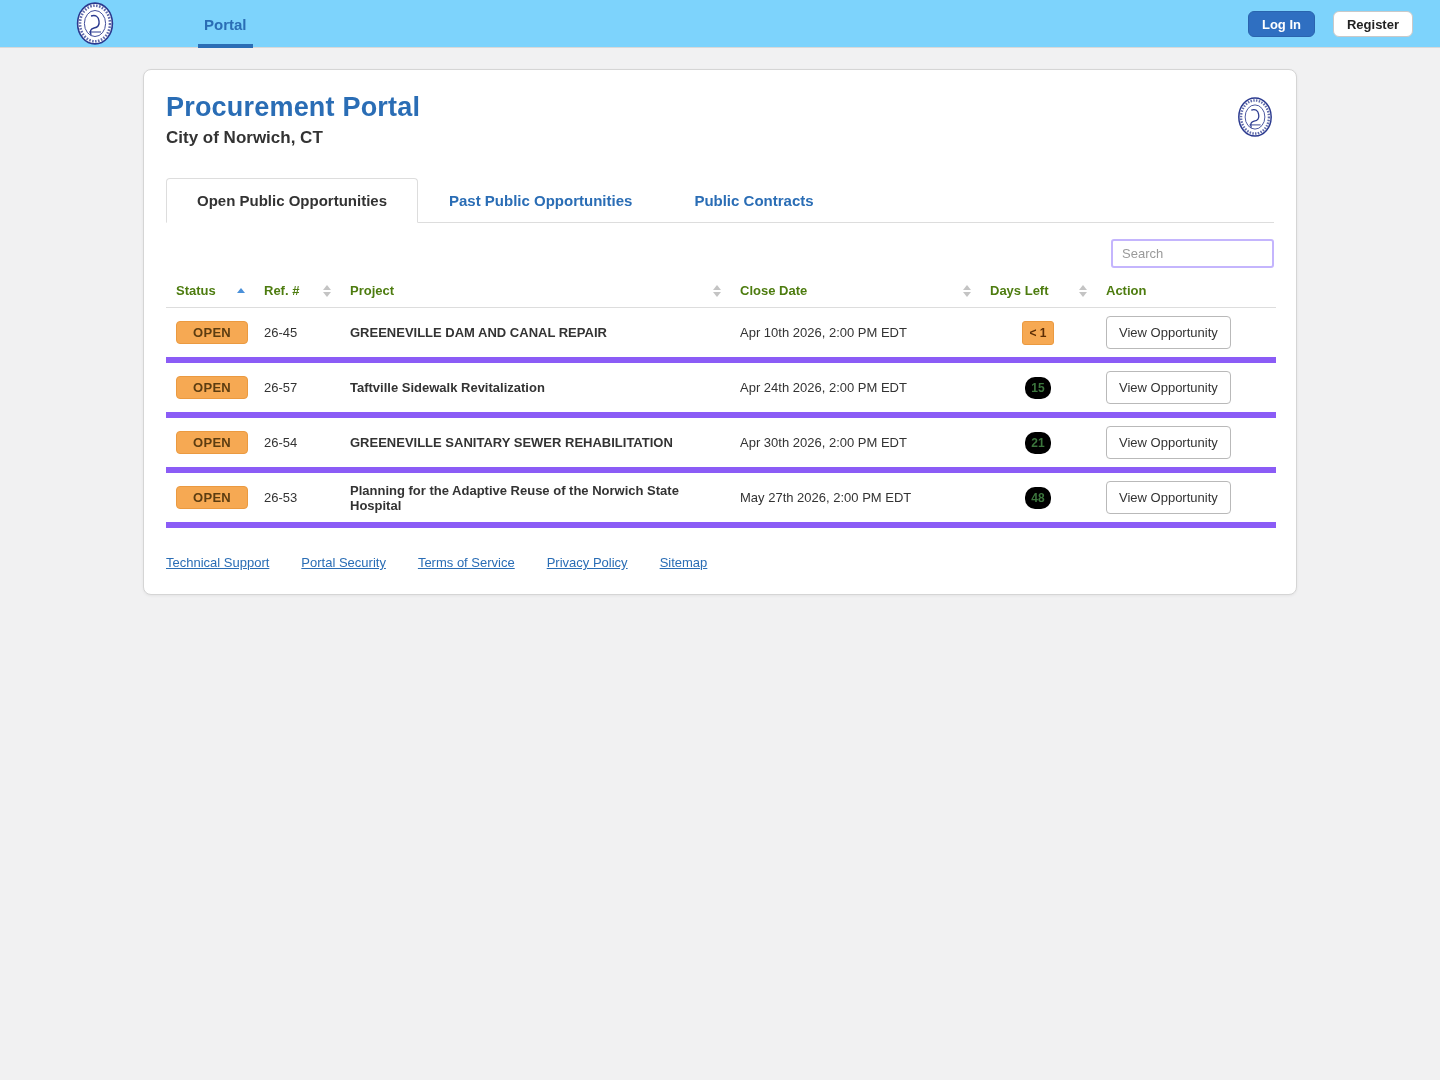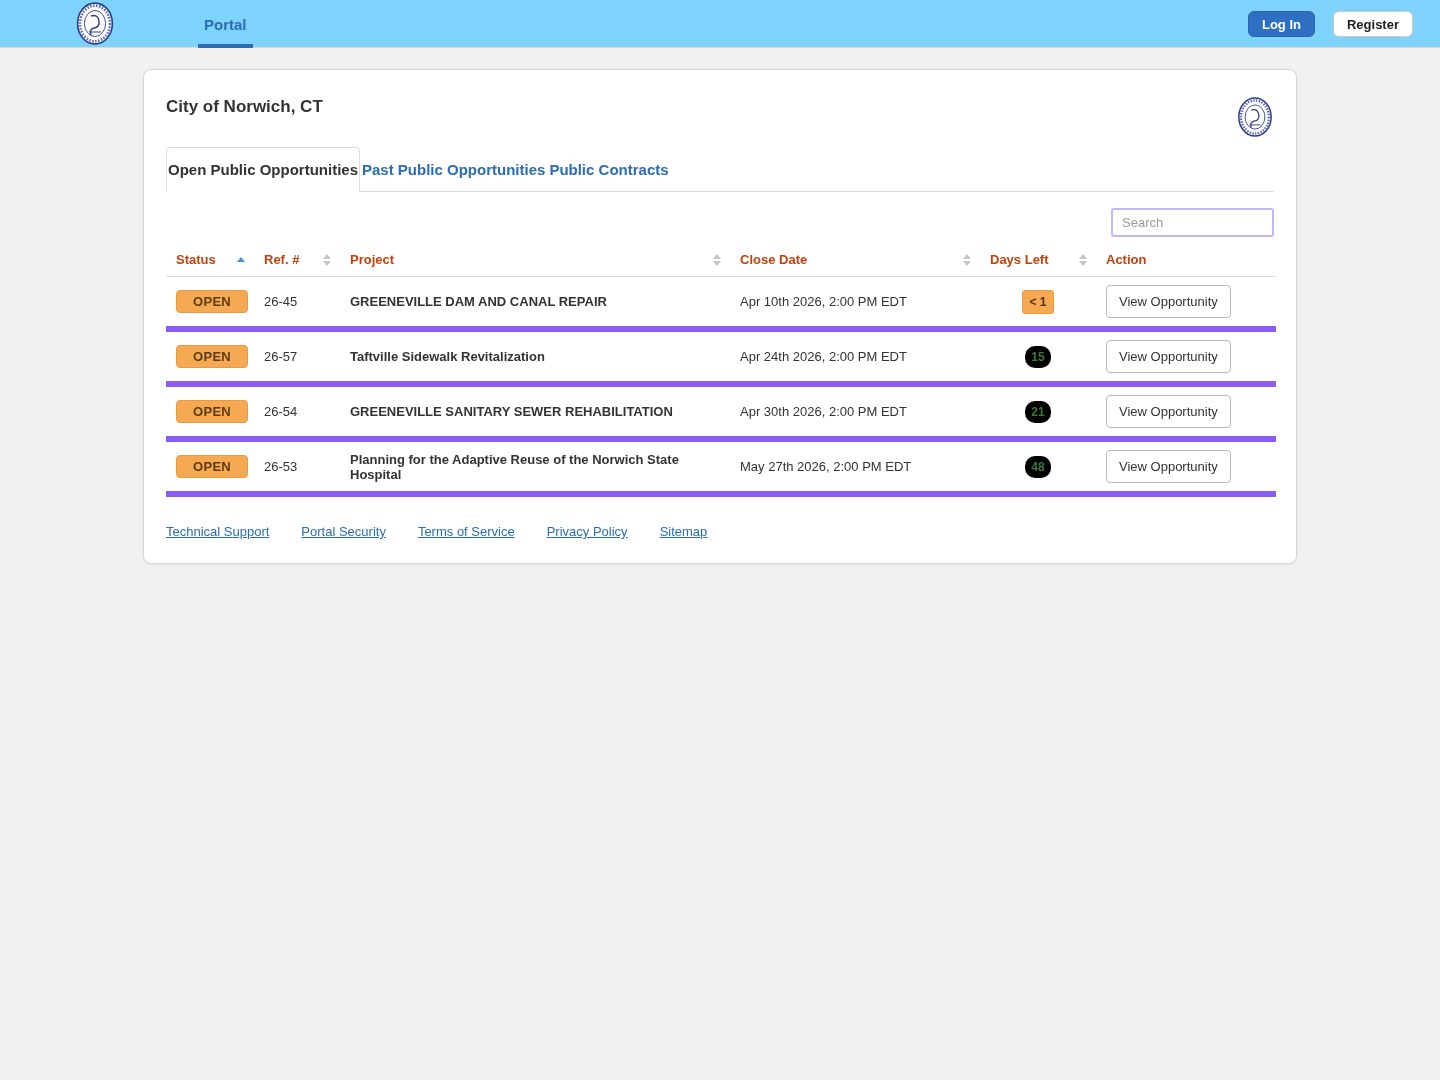--- a/index.html
+++ b/index.html
@@ -20,35 +20,35 @@
   
   .card { position:relative; width:1154px; margin:21px 143px 0; background:#fff;
           border:1px solid #d5d5d5; border-radius:8px; box-shadow:0 1px 3px rgba(0,0,0,.06);
           padding:22px 22px 24px; }
   .card-seal { position:absolute; top:27px; right:22px; }
   .page-title { color:#2a6db5; font-size:27px; font-weight:bold; letter-spacing:.2px; }
   .page-subtitle { color:#333; font-size:17px; font-weight:bold; margin-top:5px; }
 
   
   .tabs { display:flex; border-bottom:1px solid #ddd; margin-top:30px; }
-  .tab { display:block; padding:13px 1px; font-size:15px; font-weight:bold; color:#2a6db5;
+  .tab { display:block; padding:13px 30px; font-size:15px; font-weight:bold; color:#2a6db5;
          text-decoration:none; margin-bottom:-1px; border:1px solid transparent; cursor:pointer; }
   .tab.active { background:#fff; border-color:#ddd #ddd #fff #ddd; border-radius:4px 4px 0 0; color:#333; }
 
   
   .search-row { display:flex; justify-content:flex-end; margin:16px 0 7px; }
   .search-input { width:163px; height:29px; border:2px solid #c4b5fd; border-radius:3px;
                   padding:0 9px; font-size:13px; font-family:inherit; color:#333; background:#fff; }
   .search-input::placeholder { color:#9a9a9a; }
 
   
   table { width:100%; border-collapse:collapse; table-layout:fixed; font-size:13px; }
   col.c-status { width:88px; } col.c-ref { width:86px; } col.c-project { width:390px; }
   col.c-close { width:250px; } col.c-days { width:116px; } col.c-action { width:180px; }
-  thead th { text-align:left; font-weight:bold; color:#c2410c; padding:8px 6px 9px 10px;
+  thead th { text-align:left; font-weight:bold; color:#4d7c0f; padding:8px 6px 9px 10px;
              border-bottom:1px solid #ddd; cursor:pointer; }
   .th-flex { display:flex; align-items:center; justify-content:space-between; }
   .sort { display:flex; flex-direction:column; gap:2px; align-items:center; width:10px; margin-right:2px; }
   .tri-up { width:0; height:0; border-left:4px solid transparent; border-right:4px solid transparent; border-bottom:5px solid #c4c4c4; }
   .tri-down { width:0; height:0; border-left:4px solid transparent; border-right:4px solid transparent; border-top:5px solid #c4c4c4; }
   .sort.active .tri-up { border-bottom-color:#4a90d9; }
   tbody td { padding:8px 10px; border-bottom:6px solid #8b5cf6; height:48px; vertical-align:middle; color:#333; }
   td.cell-project { font-weight:bold; }
   td.cell-days { text-align:center; }
 
@@ -92,20 +92,21 @@
   <div class="card-seal">
     <svg class="seal" width="38" height="40" viewBox="0 0 38 43">
       <ellipse cx="19" cy="21.5" rx="17.4" ry="20.4" fill="#ffffff" stroke="#2b3a8f" stroke-width="1.6"></ellipse>
       <ellipse cx="19" cy="21.5" rx="15" ry="17.8" fill="none" stroke="#2b3a8f" stroke-width="2.6" stroke-dasharray="1.6 1.4" opacity="0.75"></ellipse>
       <ellipse cx="19" cy="21.5" rx="10.6" ry="13" fill="none" stroke="#2b3a8f" stroke-width="0.9"></ellipse>
       <path d="M15 14 q7 -2 8 5 q1 6 -5 7 q-5 1 -3 7" fill="none" stroke="#2b3a8f" stroke-width="1.4"></path>
       <path d="M13 30 h12" stroke="#2b3a8f" stroke-width="1"></path>
     </svg>
   </div>
 
+  <h1 class="page-title">Procurement Portal</h1>
   <div class="page-subtitle">City of Norwich, CT</div>
 
   <div class="tabs">
     <a class="tab active">Open Public Opportunities</a>
     <a class="tab">Past Public Opportunities</a>
     <a class="tab">Public Contracts</a>
   </div>
 
   <div class="search-row">
     <input class="search-input" type="text" placeholder="Search" style="">

